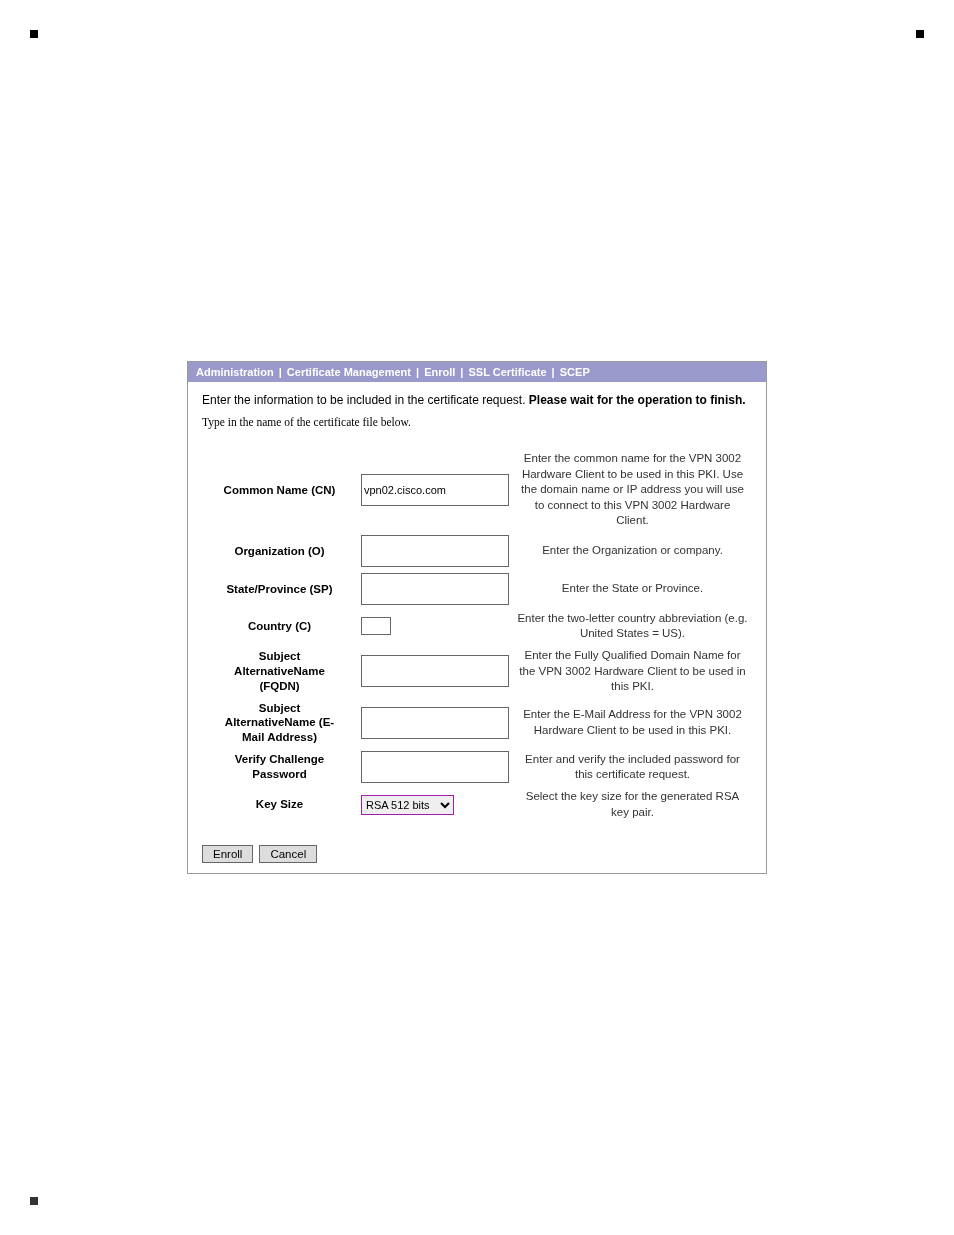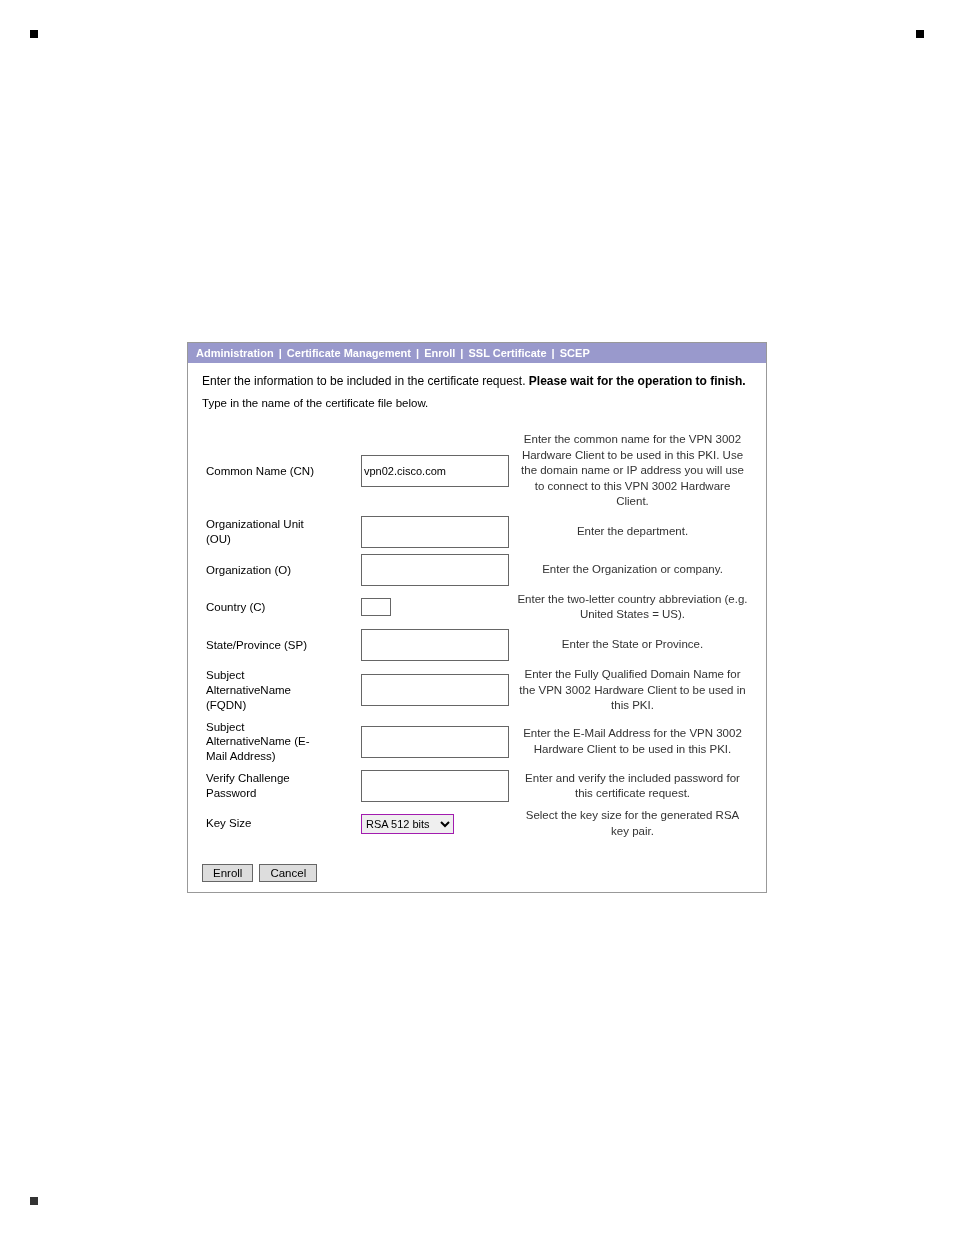--- a/index.html
+++ b/index.html
@@ -54,36 +54,37 @@
       line-height: 1.4;
     }
 
     .intro-text b {
       font-weight: bold;
     }
 
     .type-text {
       font-size: 11.5px;
       margin-bottom: 20px;
+      font-family: Liberation Serif, serif;
     }
 
     .form-table {
       width: 100%;
       border-collapse: collapse;
     }
 
     .form-table tr td {
       padding: 3px 4px;
       vertical-align: middle;
       font-size: 11.5px;
     }
 
     .label-cell {
-      text-align: left;
-      font-weight: normal;
+      text-align: center;
+      font-weight: bold;
       white-space: nowrap;
       width: 155px;
       vertical-align: middle;
       line-height: 1.3;
     }
 
     .input-cell {
       width: 155px;
       vertical-align: middle;
     }
@@ -182,51 +183,44 @@
         <tbody>
 
           <tr>
             <td class="label-cell">Common Name (CN)</td>
             <td class="input-cell">
               <input type="text" class="form-input" value="vpn02.cisco.com" style="">
             </td>
             <td class="help-cell">Enter the common name for the VPN 3002 Hardware Client to be used in this PKI. Use the domain name or IP address you will use to connect to this VPN 3002 Hardware Client.</td>
           </tr>
 
-          <tr>
-            <td class="label-cell" style="line-height:1.3">Organizational Unit<br>(OU)</td>
-            <td class="input-cell">
-              <input type="text" class="form-input" value="" style="">
-            </td>
-            <td class="help-cell">Enter the department.</td>
-          </tr>
 
           <tr>
             <td class="label-cell">Organization (O)</td>
             <td class="input-cell">
               <input type="text" class="form-input" value="" style="">
             </td>
             <td class="help-cell">Enter the Organization or company.</td>
           </tr>
 
 
           <tr>
+            <td class="label-cell">State/Province (SP)</td>
+            <td class="input-cell">
+              <input type="text" class="form-input" value="" style="">
+            </td>
+            <td class="help-cell">Enter the State or Province.</td>
+          </tr>
+
+          <tr>
             <td class="label-cell">Country (C)</td>
             <td class="input-cell">
               <input type="text" class="form-input-small" value="" style="">
             </td>
             <td class="help-cell">Enter the two-letter country abbreviation (e.g. United States = US).</td>
-          </tr>
-
-          <tr>
-            <td class="label-cell">State/Province (SP)</td>
-            <td class="input-cell">
-              <input type="text" class="form-input" value="" style="">
-            </td>
-            <td class="help-cell">Enter the State or Province.</td>
           </tr>
 
           <tr>
             <td class="label-cell" style="line-height:1.3">Subject<br>AlternativeName<br>(FQDN)</td>
             <td class="input-cell">
               <input type="text" class="form-input" value="" style="">
             </td>
             <td class="help-cell">Enter the Fully Qualified Domain Name for the VPN 3002 Hardware Client to be used in this PKI.</td>
           </tr>
 

